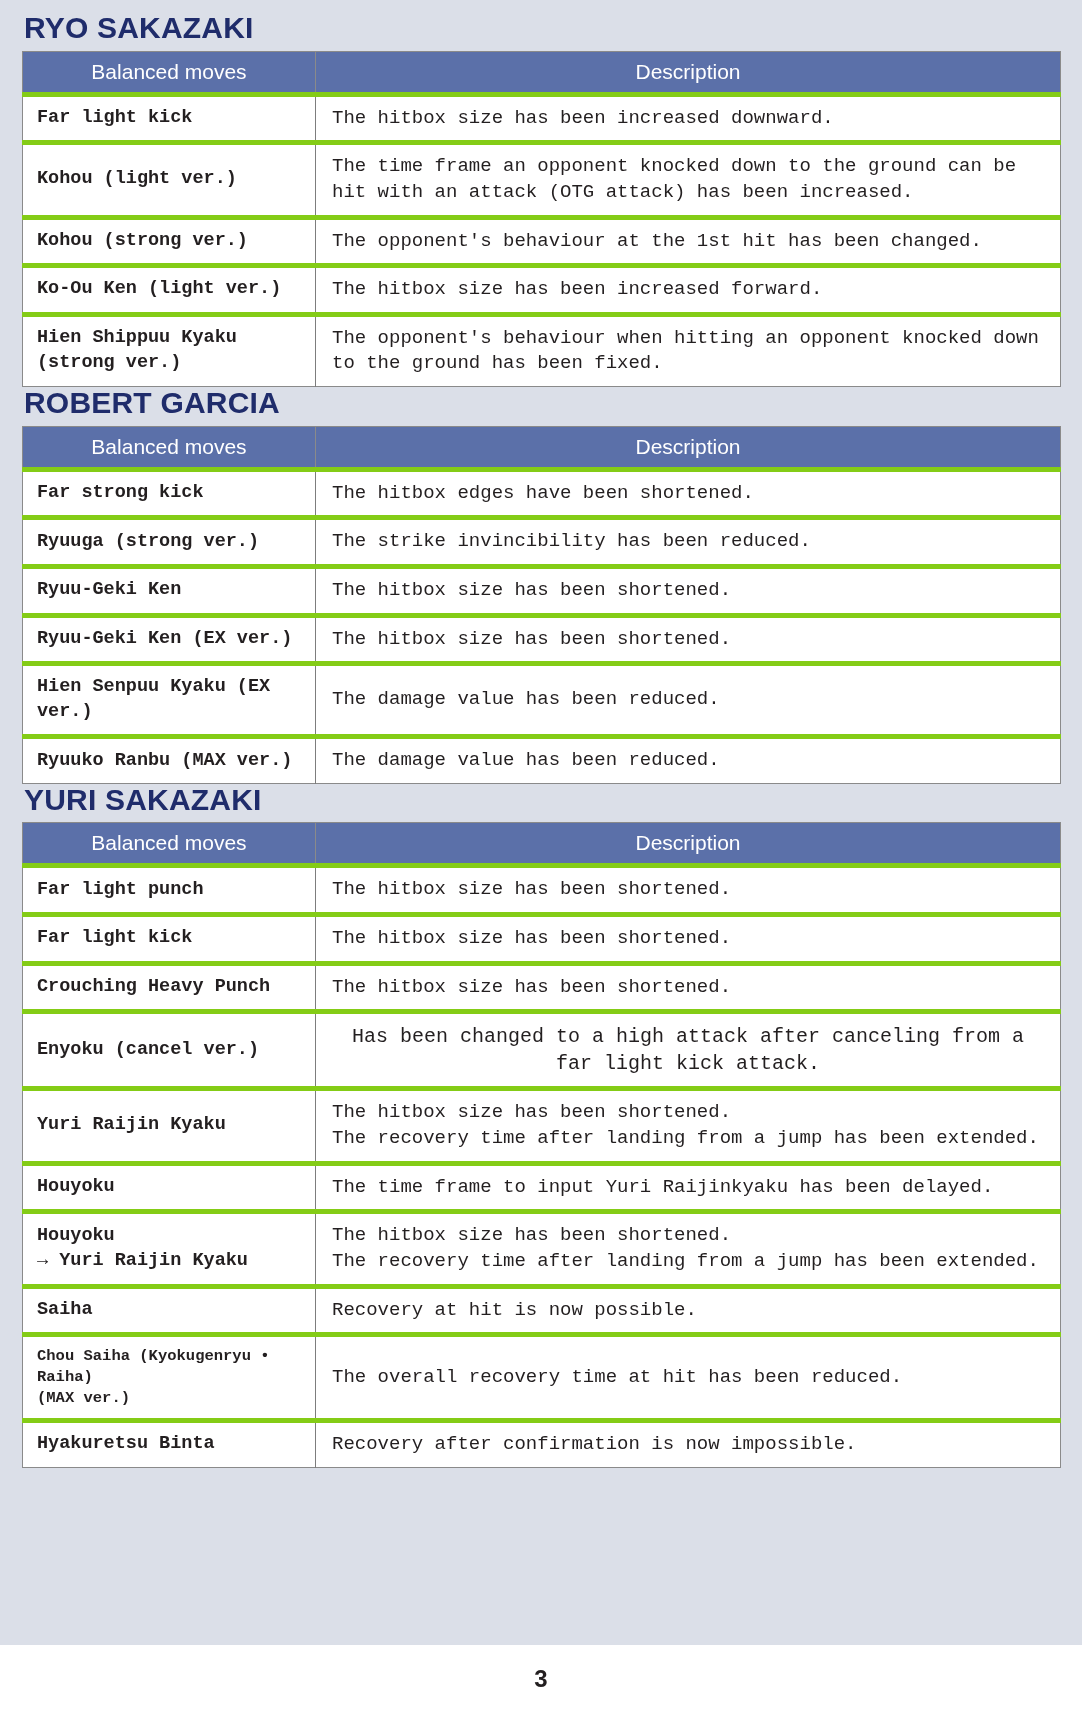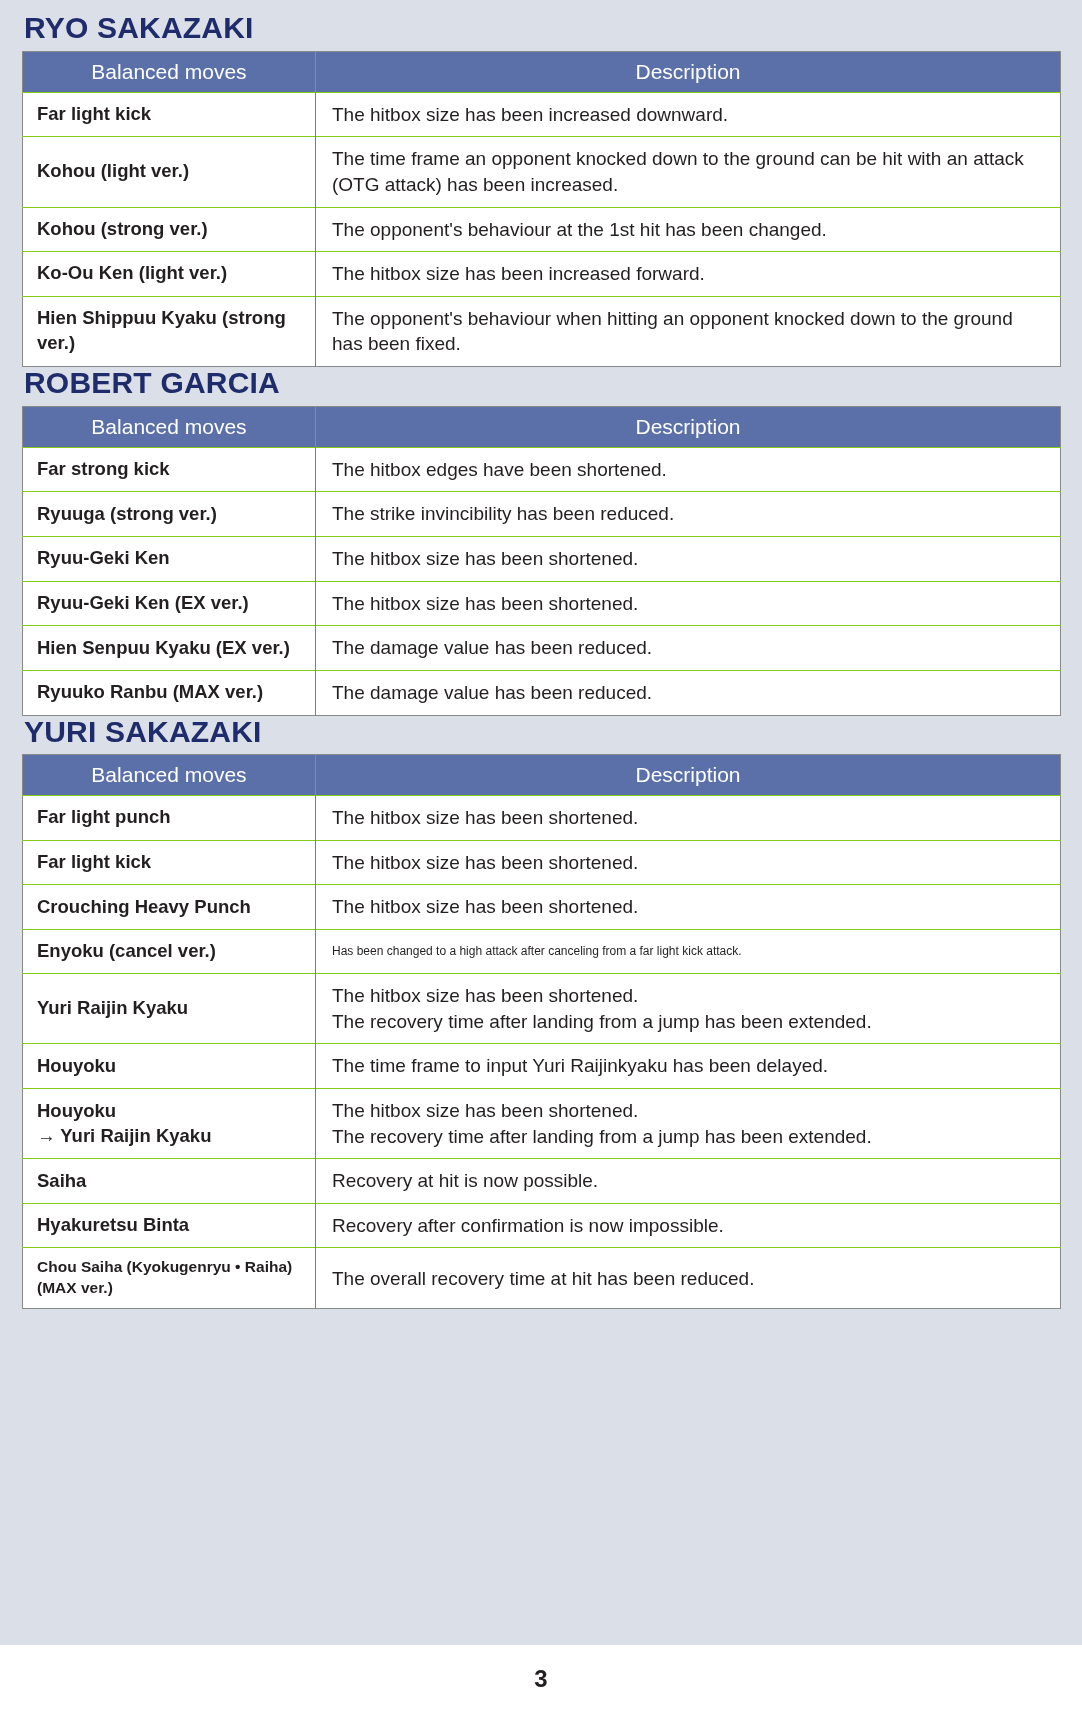--- a/index.html
+++ b/index.html
@@ -59,43 +59,45 @@
     color: #ffffff;
     font-size: 21px;
     font-weight: normal;
     text-align: center;
     padding: 8px 4px 9px 4px;
     border-right: 1px solid #8a8a8a;
     line-height: 1.1;
   }
   table.movetable thead th:last-child { border-right: none; }
   table.movetable tbody td {
-    border-top: 1px solid #84cc16;
+    border-top: 5px solid #84cc16;
     border-right: 1px solid #7d7d7d;
     vertical-align: middle;
     line-height: 1.35;
+    font-family: Liberation Mono, monospace;
   }
   table.movetable tbody td:last-child { border-right: none; }
   td.move {
     font-size: 18.5px;
     font-weight: bold;
     color: #231f20;
     padding: 9px 6px 9px 14px;
   }
   td.desc {
     font-size: 19px;
     font-weight: normal;
     color: #231f20;
     padding: 9px 16px 9px 16px;
   }
   td.move.small {
     font-size: 15.5px;
   }
   td.desc.small {
-    font-size: 12px;
+    font-size: 20px;
+    text-align: center;
   }
   .desc-line { display: block; }
   .footer {
     position: absolute;
     left: 0;
     top: 1645px;
     width: 1082px;
     height: 73px;
     background: #ffffff;
   }
@@ -276,32 +278,32 @@
                   <span class="desc-line">The recovery time after landing from a  jump has been extended.</span>
                 </td>
               </tr>
               <tr>
                 <td class="move">Saiha</td>
                 <td class="desc">
                   <span class="desc-line">Recovery at hit is now possible.</span>
                 </td>
               </tr>
               <tr>
-                <td class="move">Hyakuretsu Binta</td>
-                <td class="desc">
-                  <span class="desc-line">Recovery after confirmation is now impossible.</span>
-                </td>
-              </tr>
-              <tr>
                 <td class="move small">
                   <span class="desc-line">Chou Saiha (Kyokugenryu • Raiha)</span>
                   <span class="desc-line">(MAX ver.)</span>
                 </td>
                 <td class="desc">
                   <span class="desc-line">The overall recovery time at hit has been reduced.</span>
+                </td>
+              </tr>
+              <tr>
+                <td class="move">Hyakuretsu Binta</td>
+                <td class="desc">
+                  <span class="desc-line">Recovery after confirmation is now impossible.</span>
                 </td>
               </tr>
             </tbody>
           </table>
         </div>
       </div>
   </div>
   <div class="footer">
     <div class="page-num">3</div>
   </div>

